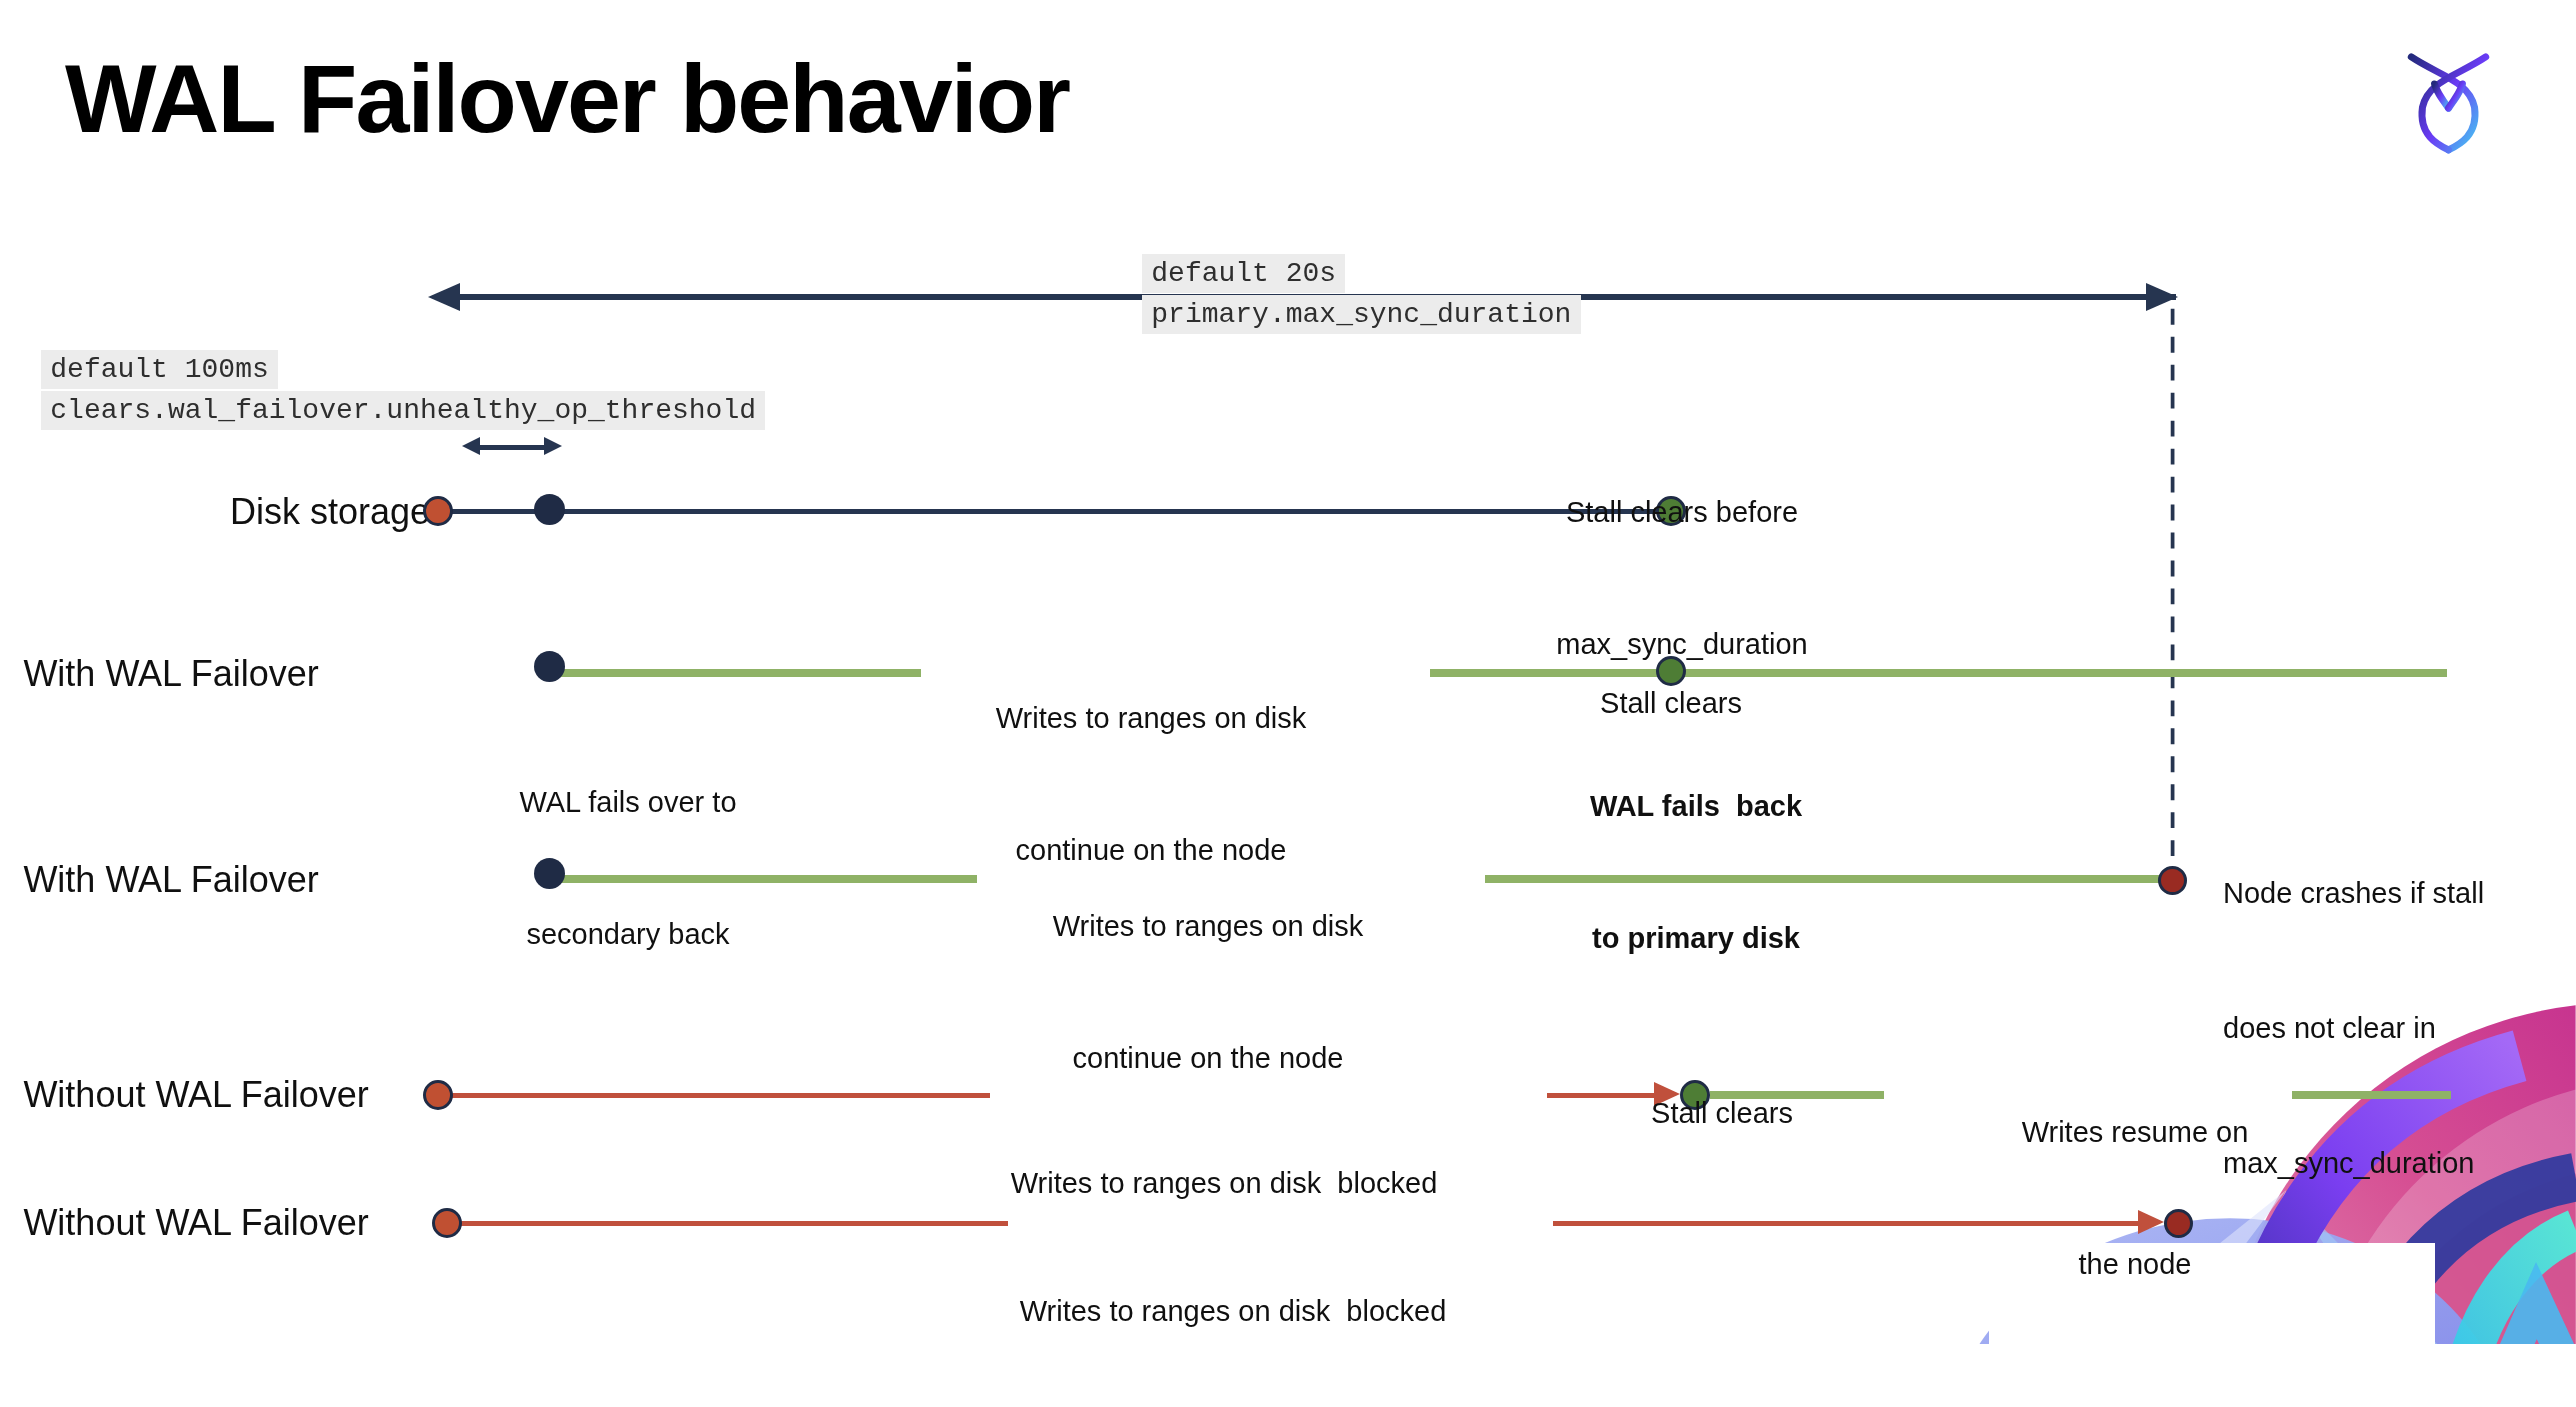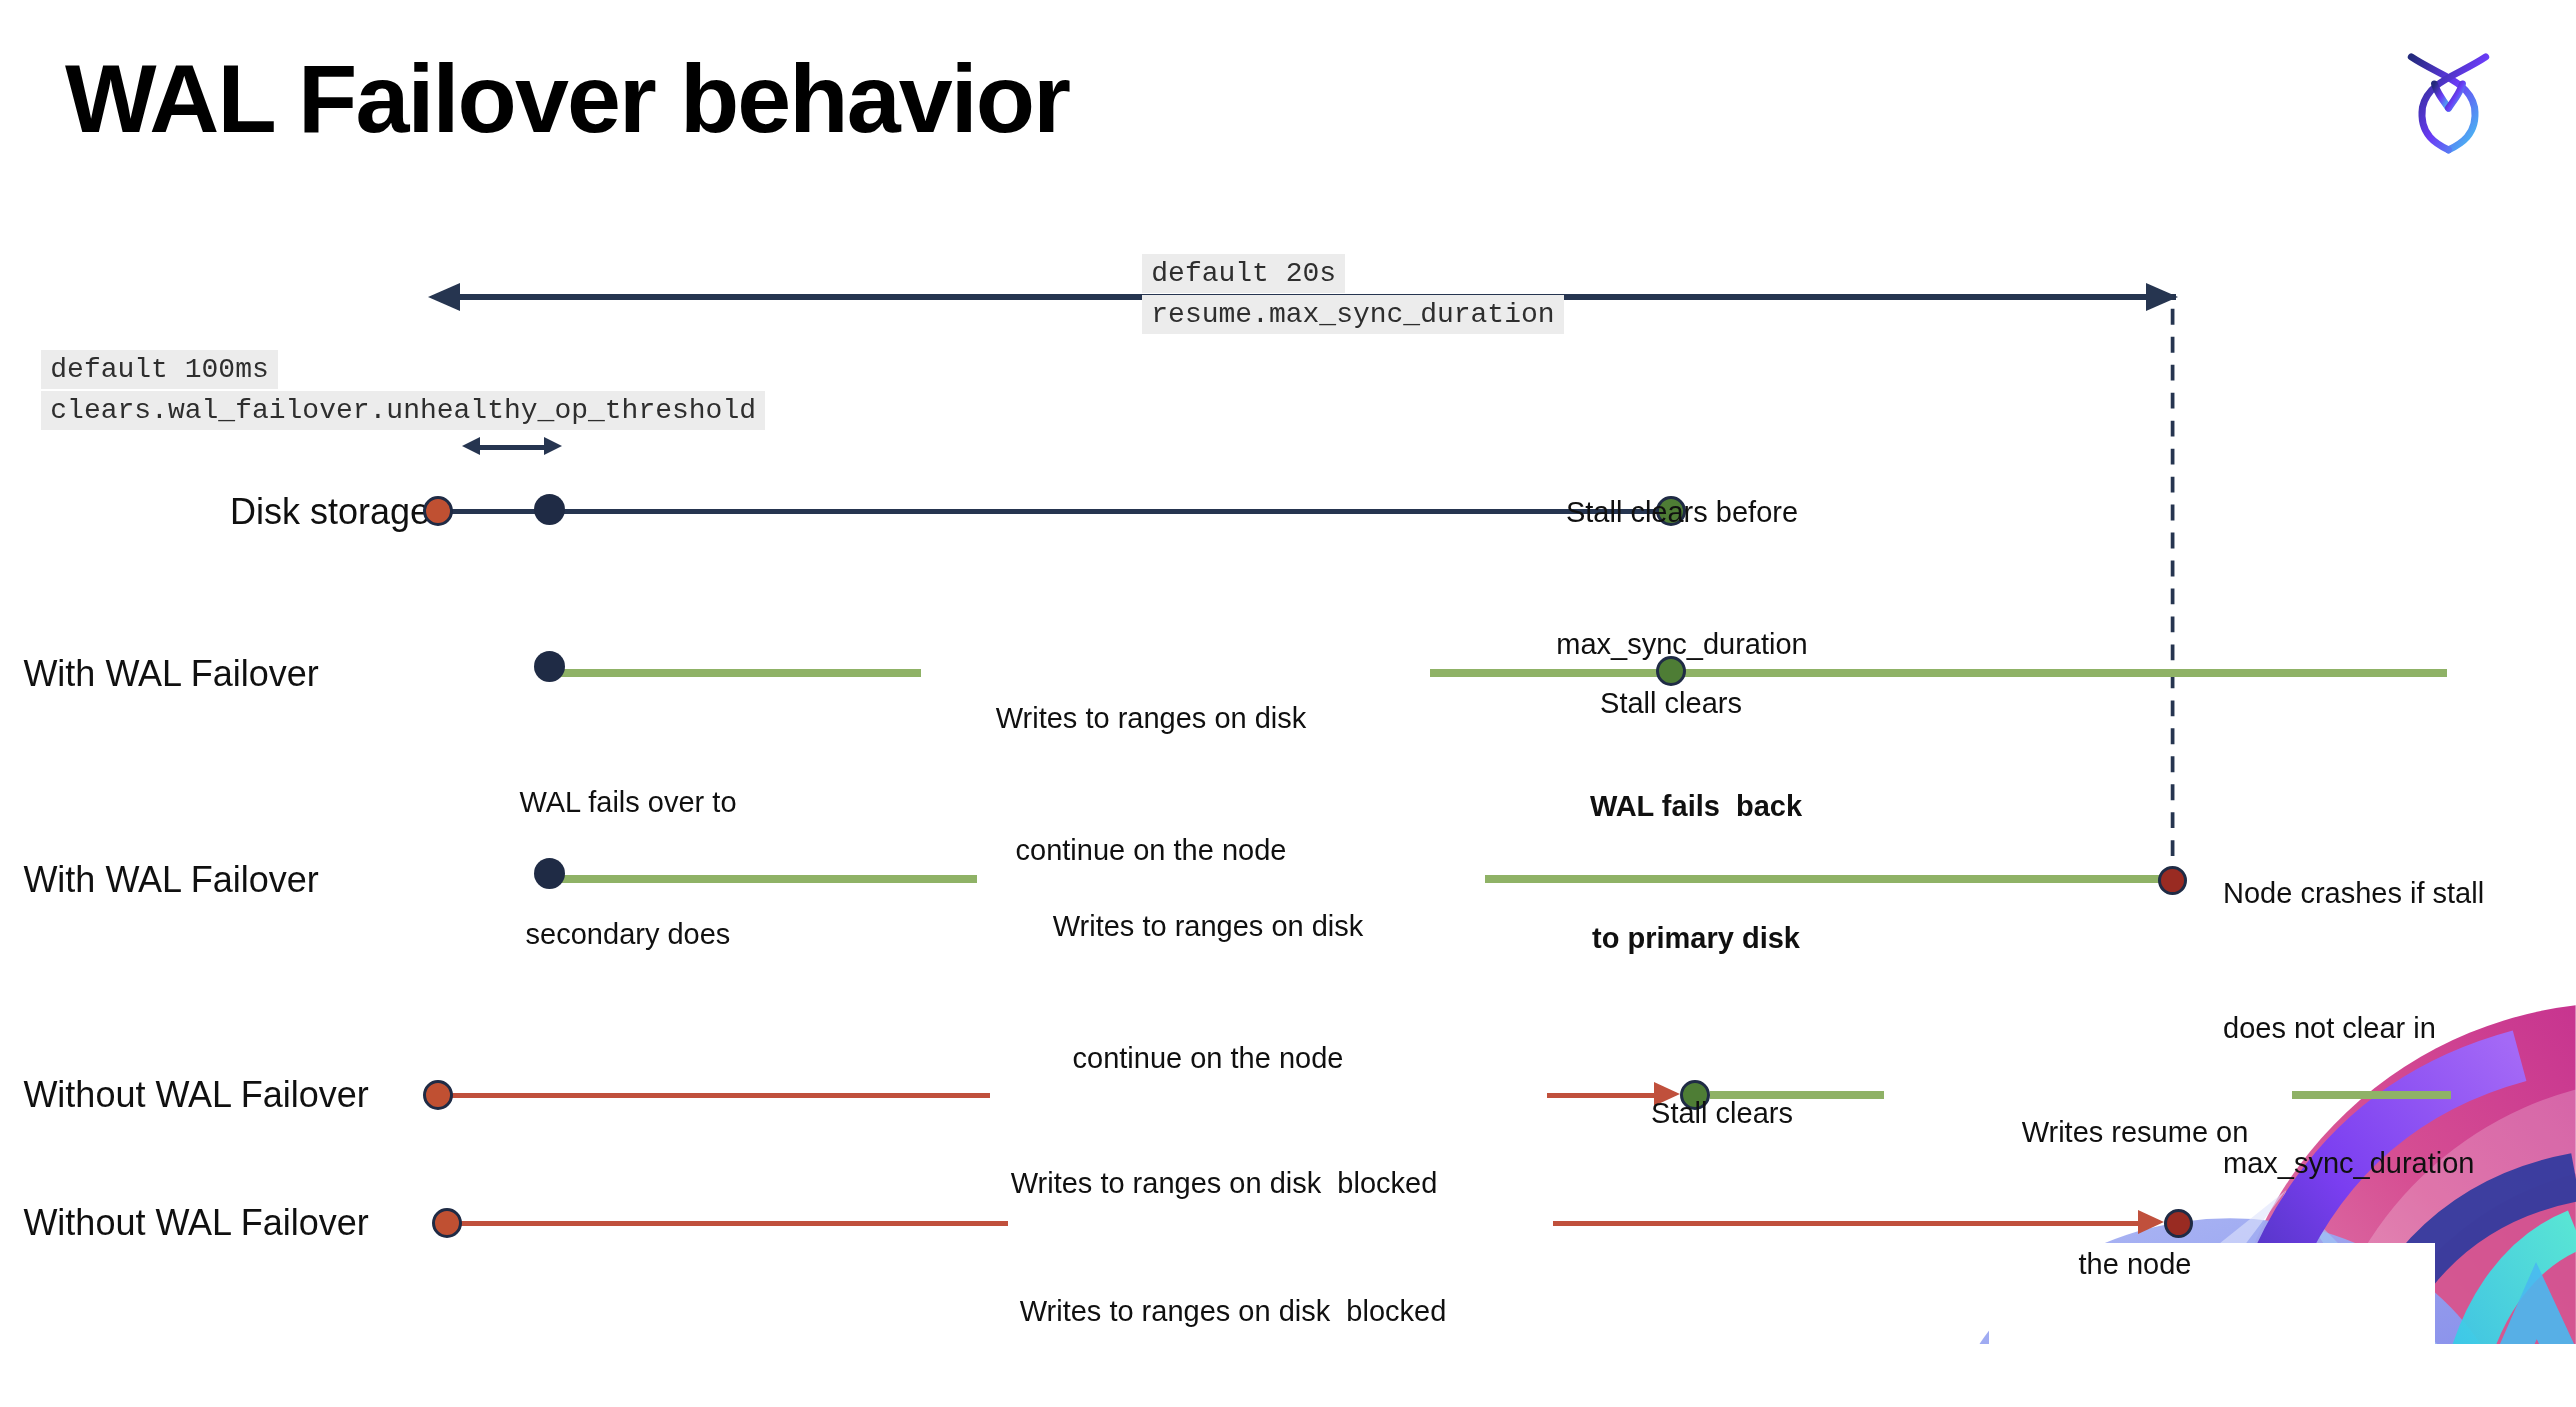--- a/index.html
+++ b/index.html
@@ -98,21 +98,21 @@
   </svg>
 
   <div class="hline navy-line z4" style="left:454px;top:294px;width:1722px;"></div>
   <div class="tri tri-left-navy z4" style="left:428px;top:283px;"></div>
   <div class="tri tri-right-navy z4" style="left:2146px;top:283px;"></div>
 
   <div class="abs z5" style="left:1142px;top:254px;">
     <span class="chip">default 20s</span>
   </div>
   <div class="abs z5" style="left:1142px;top:295px;">
-    <span class="chip">resume.max_sync_duration</span>
+    <span class="chip">primary.max_sync_duration</span>
   </div>
 
   <div class="abs z5" style="left:41px;top:350px;">
     <span class="chip">default 100ms</span>
   </div>
   <div class="abs z5" style="left:41px;top:391px;">
     <span class="chip">clears.wal_failover.unhealthy_op_threshold</span>
   </div>
 
   <div class="hline navy-line z4" style="left:479px;top:445px;width:67px;height:4.7px;"></div>
@@ -140,21 +140,21 @@
     <div>Writes to ranges on disk</div>
     <div>continue on the node</div>
   </div>
   <div class="hline green-line z4" style="left:1430px;top:669px;width:1017px;"></div>
   <div class="dot dot-green z5" style="left:1656px;top:656px;"></div>
   <div class="abs note center z5" style="left:1671px;top:593px;">
     <div>Stall clears</div>
   </div>
   <div class="abs note center z5" style="left:628px;top:692px;">
     <div>WAL fails over to</div>
-    <div>secondary does</div>
+    <div>secondary back</div>
   </div>
   <div class="abs note center z5" style="left:1696px;top:696px;font-weight:bold;">
     <div>WAL fails  back</div>
     <div>to primary disk</div>
   </div>
 
   <div class="abs rowlabel z5" style="left:23.4px;top:857px;">With WAL Failover</div>
   <div class="dot dot-navy z5" style="left:534px;top:858px;"></div>
   <div class="hline green-line z4" style="left:561px;top:875px;width:416px;"></div>
   <div class="abs note center z5" style="left:1208px;top:816px;">

